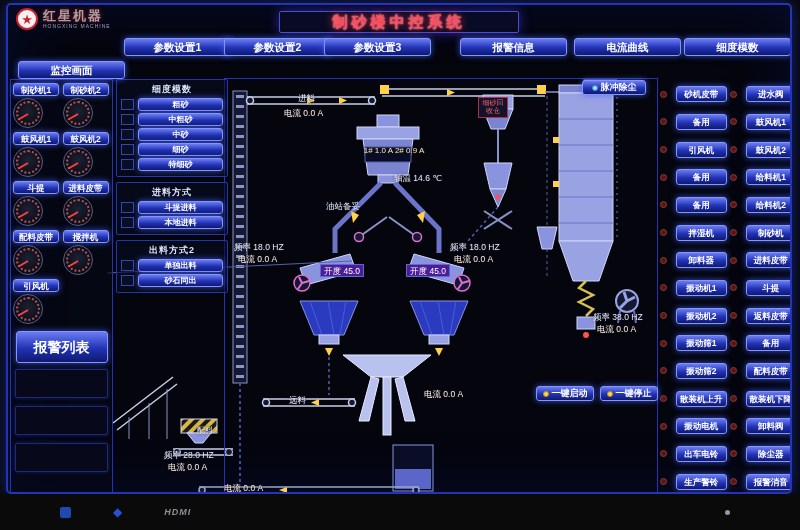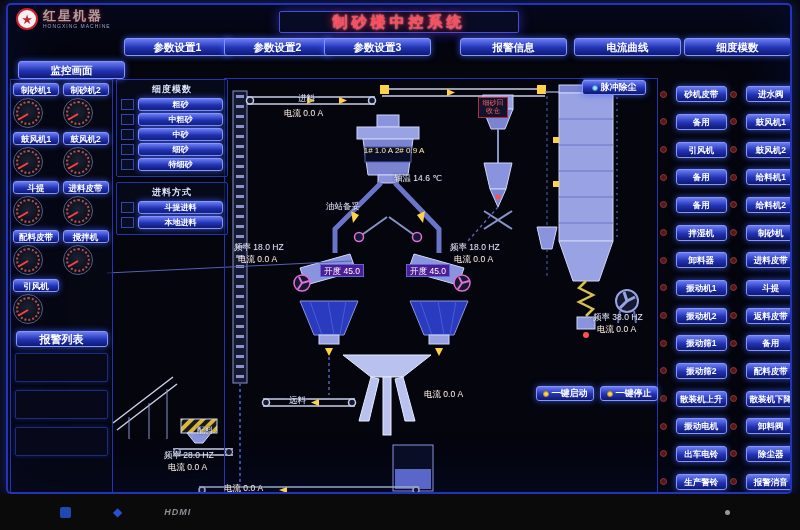--- a/index.html
+++ b/index.html
@@ -29,21 +29,21 @@
   .lp{position:absolute;left:2px;top:74px;width:103px;height:414px;border:1px solid #2334b8;
       background:rgba(6,8,24,.6);z-index:3;padding:2px;display:flex;flex-direction:column;}
   .lp-grid{display:grid;grid-template-columns:1fr 1fr;gap:2px 2px;}
   .gcell{display:flex;flex-direction:column;align-items:flex-start;gap:2px;padding:1px 0;}
   .glabel{width:46px;height:13px;font-size:8.5px;line-height:12px;font-weight:700;}
   .gauge{position:relative;width:30px;height:30px;border-radius:50%;border:1px solid #55608a;
          background:radial-gradient(circle at 50% 45%,#1c2234 0%,#0a0c16 70%);}
   .gauge::before{content:"";position:absolute;inset:2px;border-radius:50%;border:2px dotted #b05050;}
   .needle{position:absolute;left:50%;top:50%;width:11px;height:2px;background:#ff4040;
           transform-origin:0 50%;transform:rotate(150deg);}
-  .alarm-btn{width:92px;height:16px;font-size:11px;line-height:15px;margin:6px auto 2px auto;}
+  .alarm-btn{width:92px;height:32px;font-size:14px;line-height:15px;margin:6px auto 2px auto;}
   .empty-box{height:29px;border:1px solid #1c2a80;background:#07091a;border-radius:2px;margin:4px 2px;
              box-shadow:0 0 4px rgba(40,70,220,.35);}
   
   .mp{position:absolute;left:108px;top:74px;width:112px;display:flex;flex-direction:column;gap:5px;z-index:3;}
   .ctl-box{border:1px solid #2336ac;background:rgba(8,11,32,.6);padding:3px 4px;border-radius:2px;}
   .ctl-title{color:#dfe6ff;font-size:9px;font-weight:700;text-align:center;margin-bottom:2px;letter-spacing:1px;}
   .ctl-row{display:flex;align-items:center;gap:4px;margin:2px 0;}
   .ind{width:13px;height:11px;background:#0a0e24;border:1px solid #3346b0;flex:none;}
   .ctl-btn{flex:1;height:13px;font-size:8px;line-height:12px;}
   
@@ -344,20 +344,31 @@
       </div>
       <div class="ctl-box">
         <div class="ctl-title">进料方式</div>
         <div class="ctl-row">
             <span class="ind"></span>
             <button class="btn ctl-btn">斗提进料</button>
           </div>
         <div class="ctl-row">
             <span class="ind"></span>
             <button class="btn ctl-btn">本地进料</button>
+          </div>
+      </div>
+      <div class="ctl-box">
+        <div class="ctl-title">出料方式2</div>
+        <div class="ctl-row">
+            <span class="ind"></span>
+            <button class="btn ctl-btn">单独出料</button>
+          </div>
+        <div class="ctl-row">
+            <span class="ind"></span>
+            <button class="btn ctl-btn">砂石同出</button>
           </div>
       </div>
     </div>
 
     <div class="dl" style="left:290px;top:88px;">进料</div>
     <div class="dl val" style="left:276px;top:103px;">电流 0.0 A</div>
     <div class="dl val" style="left:344px;top:141px;width:84px;text-align:center;font-size:8px;color:#ffe9a0;">1# 1.0 A   2# 0.9 A</div>
     <div class="dl" style="left:318px;top:168px;margin-top:28px;">油站备妥</div>
     <div class="dl" style="left:386px;top:168px;">轴温 14.6 ℃</div>
     <div class="recov" style="left:470px;top:92px;width:30px;">细砂回收仓</div>

